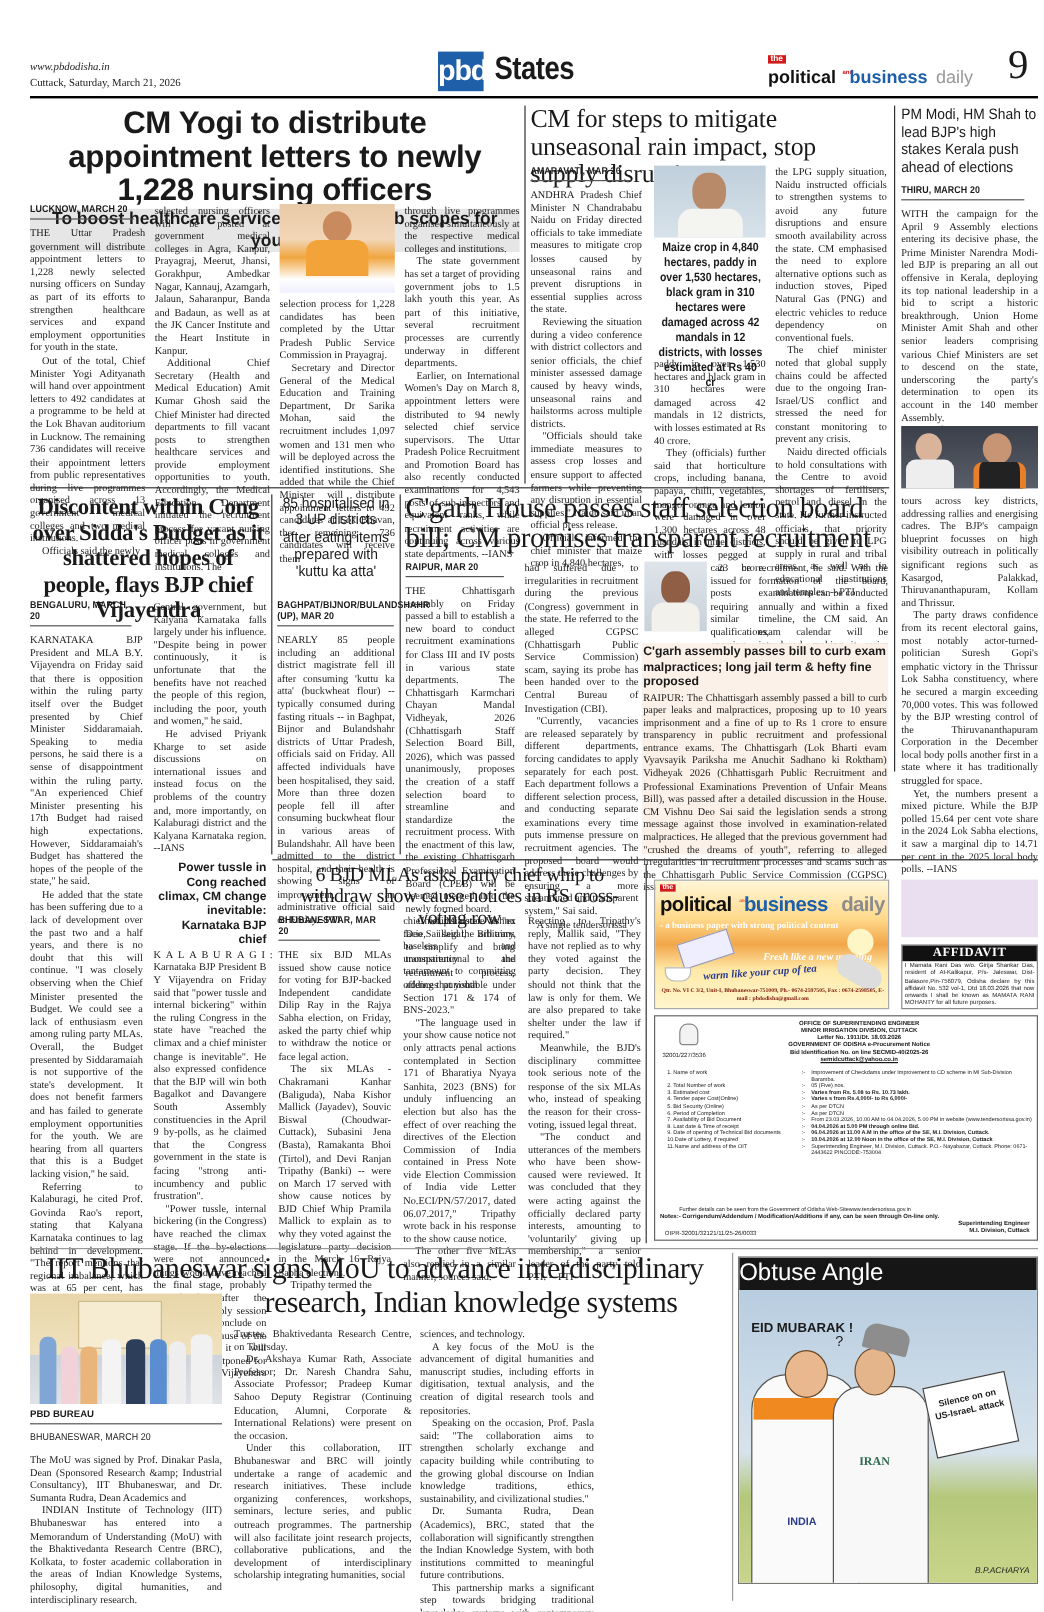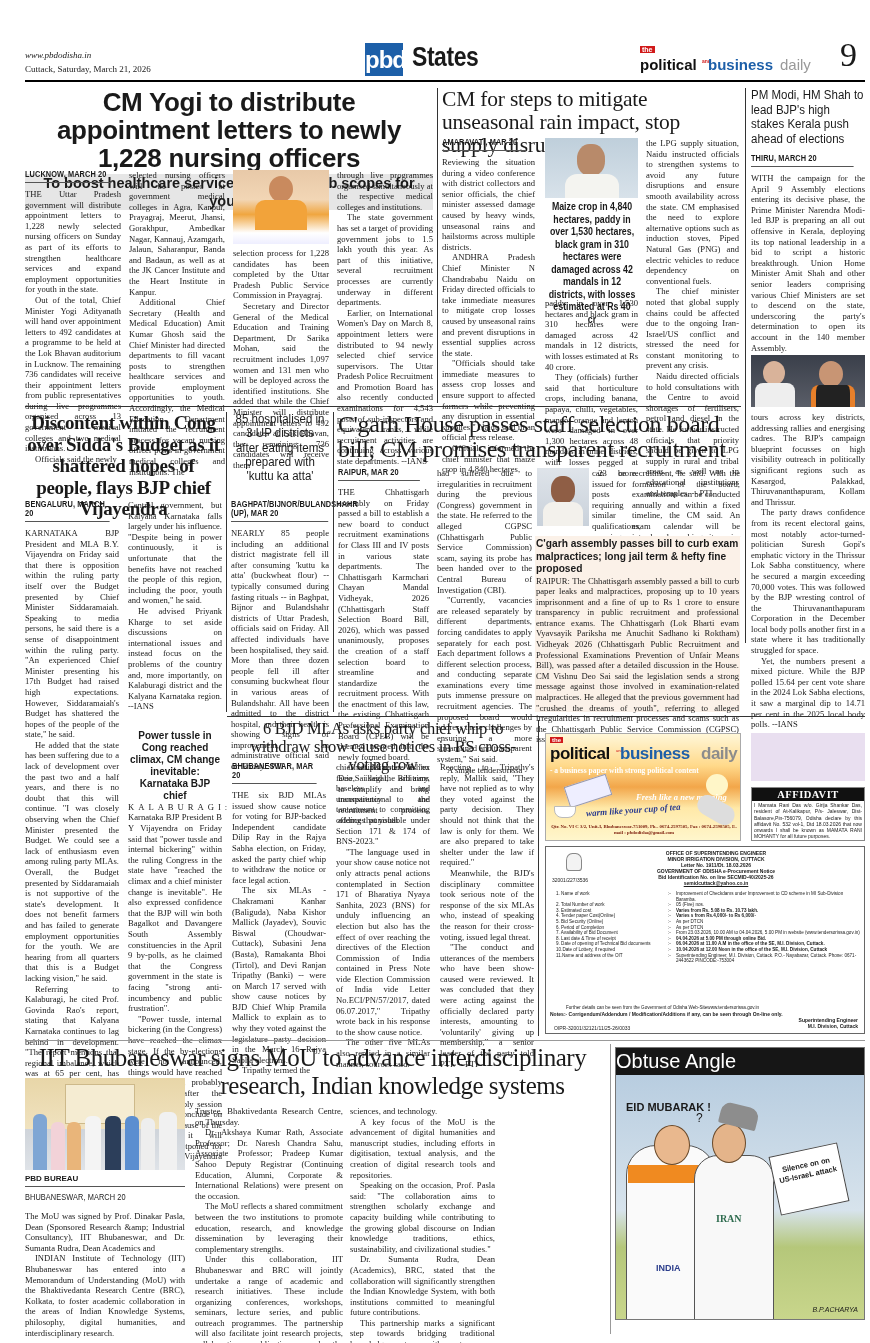--- a/index.html
+++ b/index.html
@@ -65,22 +65,22 @@
     <p>Earlier, on International Women's Day on March 8, appointment letters were distributed to 94 newly selected chief service supervisors. The Uttar Pradesh Police Recruitment and Promotion Board has also recently conducted examinations for 4,543 posts of sub-inspectors and equivalent ranks, while recruitment activities are continuing across various state departments. --IANS</p>
   </div>
 </div>
 <div class="vline" style="left:437px;top:88px;height:315px;"></div>
 
 <div class="abs" style="left:442px;top:88px;width:297px;height:315px;">
   <div style="font-family:'Liberation Serif',serif;font-size:21.5px;line-height:23px;letter-spacing:-0.2px;">CM for steps to mitigate unseasonal rain impact, stop supply disruptions</div>
   <div class="abs" style="left:0;top:50px;width:93px;">
     <div class="dateline">AMARAVATI, MAR 20</div>
     <div class="txt">
+      <p>ANDHRA Pradesh Chief Minister N Chandrababu Naidu on Friday directed officials to take immediate measures to mitigate crop losses caused by unseasonal rains and prevent disruptions in essential supplies across the state.</p>
       <p>Reviewing the situation during a video conference with district collectors and senior officials, the chief minister assessed damage caused by heavy winds, unseasonal rains and hailstorms across multiple districts.</p>
-      <p>ANDHRA Pradesh Chief Minister N Chandrababu Naidu on Friday directed officials to take immediate measures to mitigate crop losses caused by unseasonal rains and prevent disruptions in essential supplies across the state.</p>
       <p>"Officials should take immediate measures to assess crop losses and ensure support to affected farmers while preventing any disruption in essential supplies," Naidu said in an official press release.</p>
       <p>Officials informed the chief minister that maize crop in 4,840 hectares,</p>
     </div>
   </div>
   <div class="photo" style="left:103px;top:50px;width:93px;height:60px;background:linear-gradient(180deg,#bfcfdb 0%,#d8e2ea 100%);">
     <div style="position:absolute;left:32px;top:6px;width:28px;height:32px;border-radius:45%;background:#b88a6a;"></div>
     <div style="position:absolute;left:20px;top:36px;width:54px;height:28px;background:#f4f4f0;border-radius:12px 12px 0 0;"></div>
   </div>
   <div class="abs cap" style="left:100px;top:113px;width:100px;">Maize crop in 4,840 hectares, paddy in over 1,530 hectares, black gram in 310 hectares were damaged across 42 mandals in 12 districts, with losses estimated at Rs 40 cr</div>
   <div class="abs txt" style="left:103px;top:210px;width:93px;">
@@ -128,21 +128,21 @@
       <p>He added that the state has been suffering due to a lack of development over the past two and a half years, and there is no doubt that this will continue. "I was closely observing when the Chief Minister presented the Budget. We could see a lack of enthusiasm even among ruling party MLAs. Overall, the Budget presented by Siddaramaiah is not supportive of the state's development. It does not benefit farmers and has failed to generate employment opportunities for the youth. We are hearing from all quarters that this is a Budget lacking vision," he said.</p>
       <p>Referring to Kalaburagi, he cited Prof. Govinda Rao's report, stating that Kalyana Karnataka continues to lag behind in development. "The report mentions that regional imbalance, which was at 65 per cent, has increased to 72.5 per cent," he pointed out.</p>
       <p>He said that Minister Priyank Kharge often criticises Prime Minister Narendra Modi and the</p>
     </div>
   </div>
   <div class="abs" style="left:103px;top:88px;width:94px;">
     <div class="txt">
       <p>Central government, but Kalyana Karnataka falls largely under his influence. "Despite being in power continuously, it is unfortunate that the benefits have not reached the people of this region, including the poor, youth and women," he said.</p>
       <p>He advised Priyank Kharge to set aside discussions on international issues and instead focus on the problems of the country and, more importantly, on Kalaburagi district and the Kalyana Karnataka region. --IANS</p>
     </div>
-    <div style="margin-top:18px;font-family:'Liberation Sans',sans-serif;font-weight:bold;font-size:10px;line-height:12px;text-align:center;">Power tussle in Cong reached climax, CM change inevitable: Karnataka BJP chief</div>
+    <div style="margin-top:6px;font-family:'Liberation Sans',sans-serif;font-weight:bold;font-size:10px;line-height:12px;text-align:right;">Power tussle in Cong reached climax, CM change inevitable: Karnataka BJP chief</div>
     <div class="txt">
       <p><span style="letter-spacing:4px;">KALABURAGI:</span> <span>Karnataka BJP President B Y Vijayendra on Friday said that "power tussle and internal bickering" within the ruling Congress in the state have "reached the climax and a chief minister change is inevitable". He also expressed confidence that the BJP will win both Bagalkot and Davangere South Assembly constituencies in the April 9 by-polls, as he claimed that the Congress government in the state is facing "strong anti-incumbency and public frustration".</span></p>
       <p>"Power tussle, internal bickering (in the Congress) have reached the climax stage. If the by-elections were not announced, things would have reached the final stage, probably immediately after the ongoing Assembly session (scheduled to conclude on March 27). Because of the by-elections, it will probably be postponed for fifteen days," Vijayendra said. -- PTI</p>
     </div>
   </div>
 </div>
 <div class="vline" style="left:226px;top:412px;height:300px;"></div>
 
 <div class="abs" style="left:231px;top:412px;width:98px;height:300px;">
   <div style="font-family:'Liberation Sans',sans-serif;font-size:12.5px;line-height:14.3px;text-align:center;transform:scaleX(.92);transform-origin:center;">85 hospitalised in 3 UP districts after eating items prepared with 'kuttu ka atta'</div>
@@ -329,21 +329,20 @@
     <div style="font-family:'Liberation Sans',sans-serif;font-weight:bold;font-size:8px;border-bottom:1px solid #555;padding-bottom:3px;">PBD BUREAU</div>
     <div class="dateline" style="border:none;margin-top:6px;font-weight:normal;">BHUBANESWAR, MARCH 20</div>
     <div class="txt">
       <p>The MoU was signed by Prof. Dinakar Pasla, Dean (Sponsored Research &amp;amp; Industrial Consultancy), IIT Bhubaneswar, and Dr. Sumanta Rudra, Dean Academics and</p>
       <p>INDIAN Institute of Technology (IIT) Bhubaneswar has entered into a Memorandum of Understanding (MoU) with the Bhaktivedanta Research Centre (BRC), Kolkata, to foster academic collaboration in the areas of Indian Knowledge Systems, philosophy, digital humanities, and interdisciplinary research.</p>
     </div>
   </div>
   <div class="abs txt" style="left:170px;top:62px;width:148px;">
     <p>Trustee, Bhaktivedanta Research Centre, on Thursday.</p>
     <p>Dr. Akshaya Kumar Rath, Associate Professor; Dr. Naresh Chandra Sahu, Associate Professor; Pradeep Kumar Sahoo Deputy Registrar (Continuing Education, Alumni, Corporate &amp; International Relations) were present on the occasion.</p>
-    <p>The MoU reflects a shared commitment between the two institutions to promote education, research, and knowledge dissemination by leveraging their complementary strengths.</p>
     <p>Under this collaboration, IIT Bhubaneswar and BRC will jointly undertake a range of academic and research initiatives. These include organizing conferences, workshops, seminars, lecture series, and public outreach programmes. The partnership will also facilitate joint research projects, collaborative publications, and the development of interdisciplinary scholarship integrating humanities, social</p>
   </div>
   <div class="abs txt" style="left:325px;top:62px;width:145px;">
     <p>sciences, and technology.</p>
     <p>A key focus of the MoU is the advancement of digital humanities and manuscript studies, including efforts in digitisation, textual analysis, and the creation of digital research tools and repositories.</p>
     <p>Speaking on the occasion, Prof. Pasla said: "The collaboration aims to strengthen scholarly exchange and capacity building while contributing to the growing global discourse on Indian knowledge traditions, ethics, sustainability, and civilizational studies."</p>
     <p>Dr. Sumanta Rudra, Dean (Academics), BRC, stated that the collaboration will significantly strengthen the Indian Knowledge System, with both institutions committed to meaningful future contributions.</p>
     <p>This partnership marks a significant step towards bridging traditional knowledge systems with contemporary academic and technological frameworks, reinforcing IIT Bhubaneswar's commitment to interdisciplinary excellence and cultural scholarship.</p>
   </div>
 </div>

